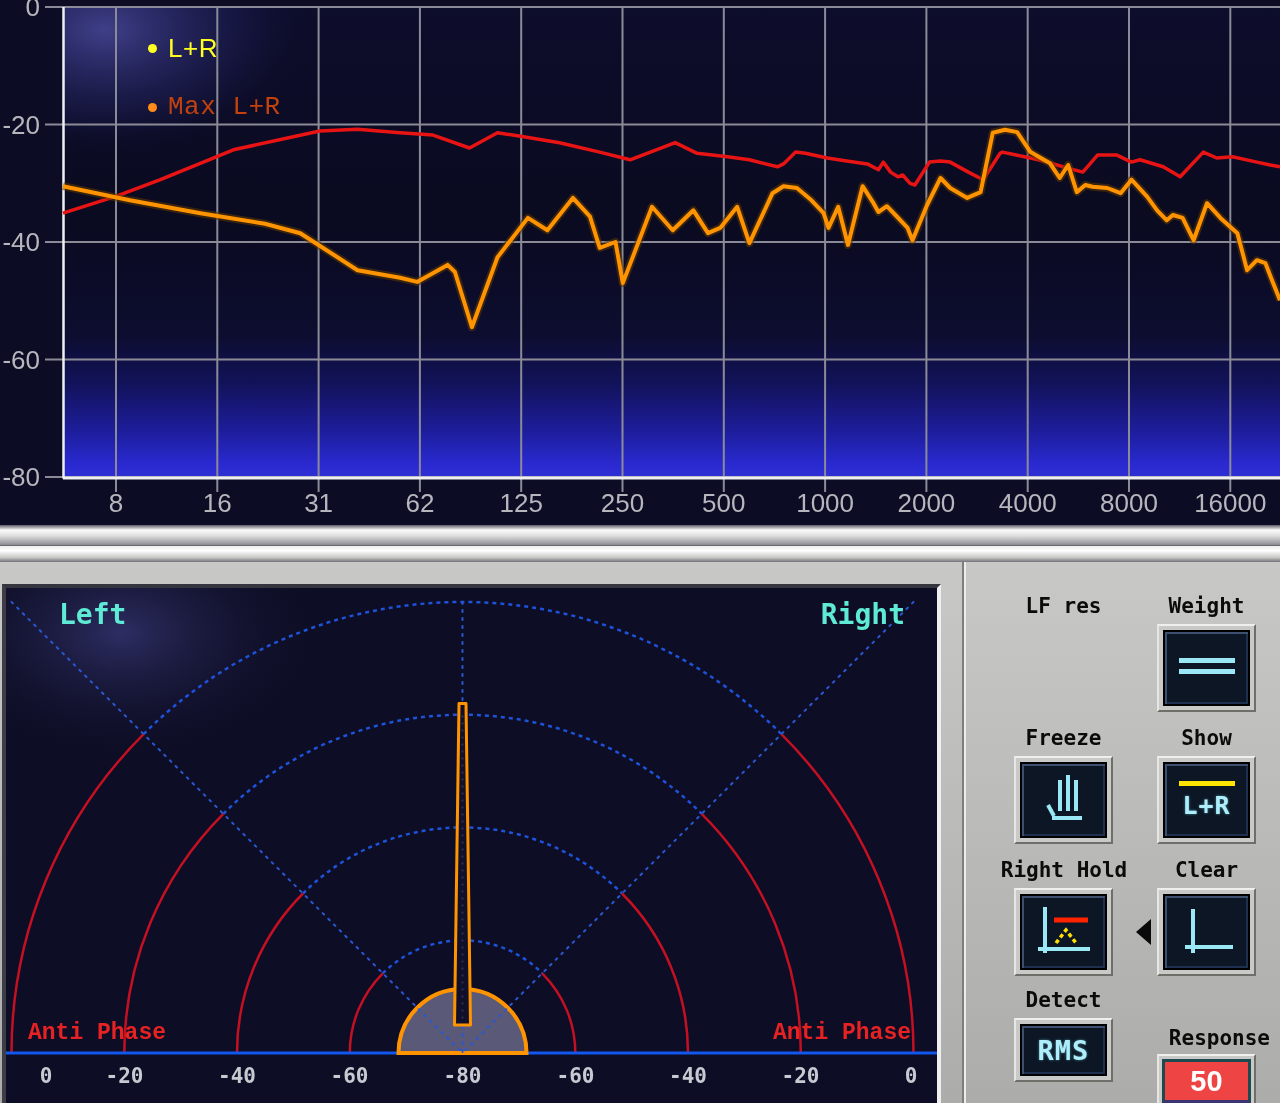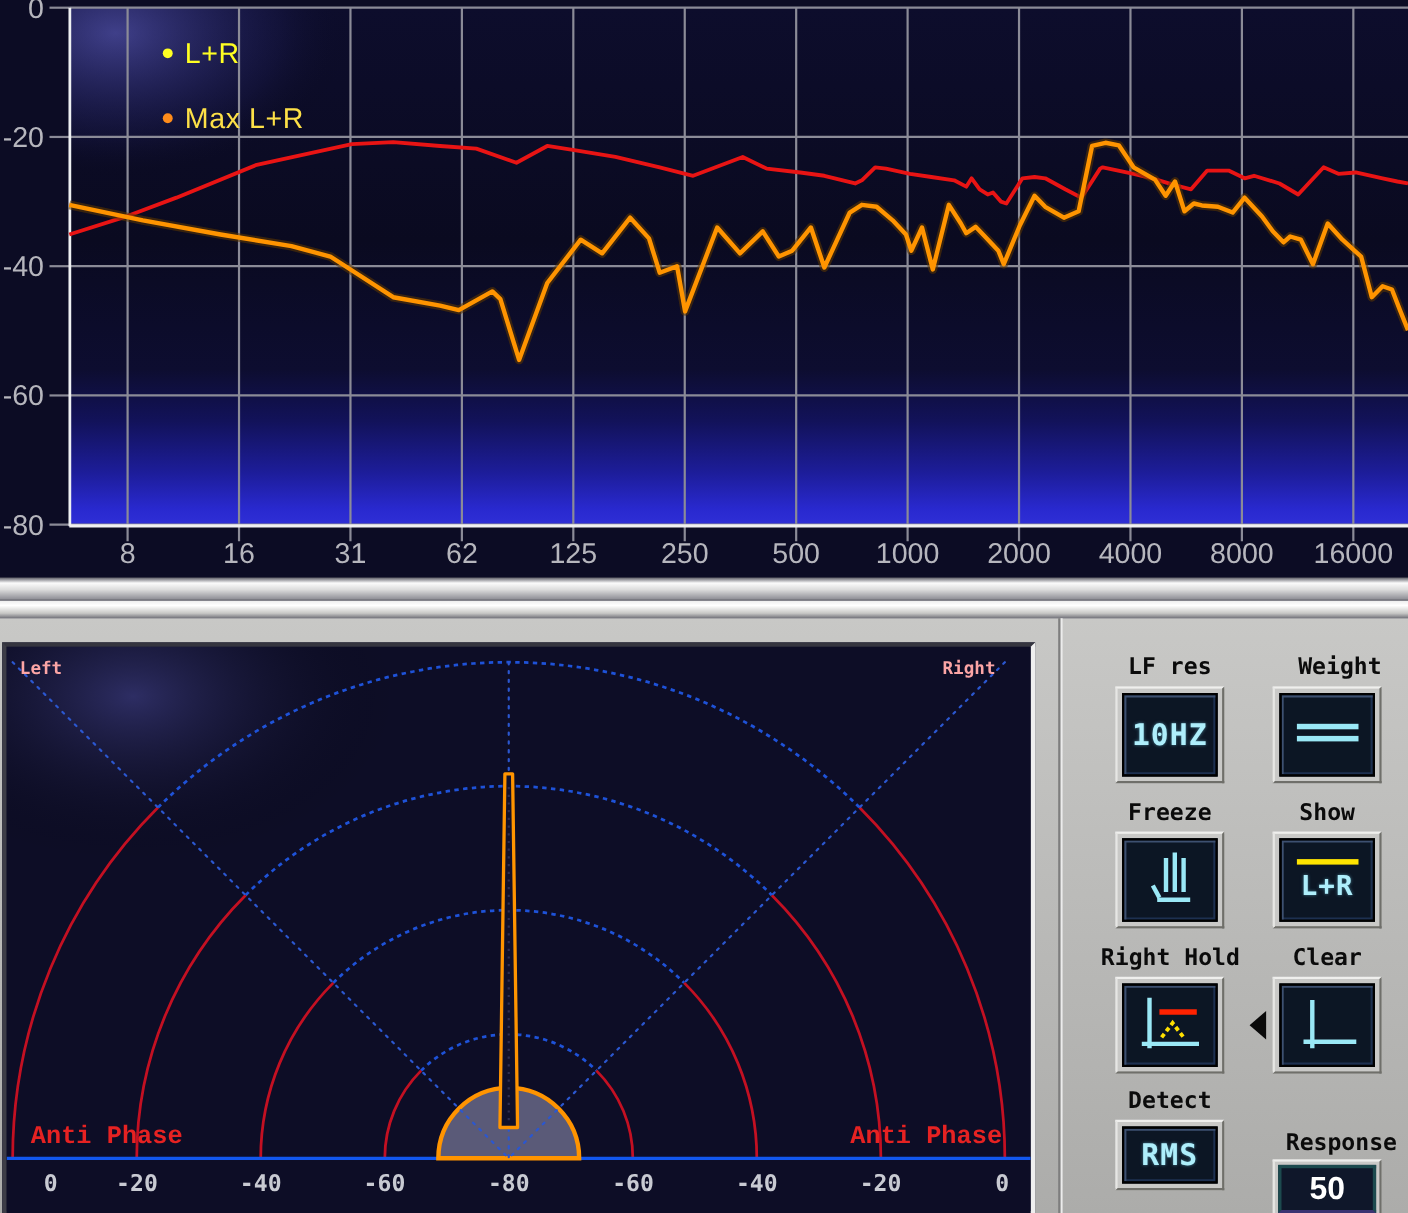--- a/index.html
+++ b/index.html
@@ -21,21 +21,21 @@
 
   
   #lower{position:absolute;left:0;top:562px;width:1280px;height:541px;
          background:linear-gradient(#c8c8c6,#acacaa);}
 
   #phase-frame{position:absolute;left:2px;top:22px;width:931px;height:517px;
                border-top:4px solid #35353f;border-left:4px solid #3d3d47;border-right:4px solid #efefef;
                background:#0d0d26;}
   #phase-display{position:absolute;left:0;top:0;width:931px;height:513px;}
   .ph-label{position:absolute;font-family:"DejaVu Sans Mono",monospace;font-weight:bold;
-            font-size:16px;color:#fca5a5;}
+            font-size:28px;color:#5eead4;margin-left:41px;}
   .ph-anti{position:absolute;font-family:Liberation Mono, monospace;font-weight:bold;
            font-size:23px;color:#e62222;}
 
   
   #controls{position:absolute;left:962px;top:0;width:318px;height:541px;
             border-left:2px solid #7e7e7e;box-shadow:inset 2px 0 0 #ececec;}
   .ctl-label{position:absolute;font-family:"DejaVu Sans Mono",monospace;font-weight:bold;
              font-size:21px;color:#0b0b0b;text-align:center;white-space:nowrap;}
   .pbtn{position:absolute;width:99px;height:88px;background:#c9c9c7;box-sizing:border-box;
         border-top:2px solid #efefed;border-left:2px solid #e6e6e4;
@@ -46,21 +46,21 @@
              display:flex;flex-direction:column;align-items:center;justify-content:center;}
   .lcd{font-family:"DejaVu Sans Mono",monospace;font-weight:bold;color:#aeeefb;
        font-size:27px;letter-spacing:1px;text-shadow:0 0 3px rgba(120,220,245,.55);}
   .show-bar{width:56px;height:5px;background:#ffe400;margin-bottom:5px;}
   #arrow-left{position:absolute;left:172px;top:357px;width:0;height:0;
               border-right:15px solid #0a0a0a;border-top:13px solid transparent;
               border-bottom:13px solid transparent;}
   .resp-outer{position:absolute;left:193px;top:492px;width:99px;height:52px;background:#c9c9c7;
               box-sizing:border-box;border-top:2px solid #efefed;border-left:2px solid #e6e6e4;
               border-right:2px solid #6f6f6a;padding:3px;cursor:text;}
-  .resp-mid{width:100%;height:100%;box-sizing:border-box;background:#0f172a;
+  .resp-mid{width:100%;height:100%;box-sizing:border-box;background:#ef4444;
             border:3px solid #1c4a4e;border-bottom-color:#3b3472;
             display:flex;align-items:center;justify-content:center;}
   .resp-text{font-family:"Liberation Sans",sans-serif;font-weight:bold;font-size:29px;color:#ffffff;}
 </style>
 </head>
 <body>
 
 <div id="app">
 
   <div id="spectrum">
@@ -151,21 +151,21 @@
         <polyline points="63.0,186.2 129.9,200.3 200.5,213.2 265.0,223.8 300.3,233.2 357.5,270.2 400.1,277.8 417.1,281.9 447.6,264.9 454.9,272.0 471.9,327.2 497.5,257.3 527.9,217.9 547.4,230.3 572.9,197.9 590.0,216.7 599.7,247.9 615.5,242.0 622.8,283.1 652.0,206.8 672.7,230.3 693.4,210.3 708.0,233.2 720.2,227.9 737.2,206.8 749.4,243.2 772.5,193.2 783.5,186.2 796.9,188.0 811.5,200.3 823.6,213.2 828.5,227.9 838.2,206.8 848.0,244.9 862.6,186.2 873.5,203.2 878.4,212.0 886.9,206.2 895.4,215.0 907.6,227.9 912.5,240.2 927.1,205.0 940.5,178.0 950.2,188.0 967.2,197.9 980.6,192.1 992.8,132.7 1005.0,129.8 1017.1,132.1 1030.5,152.1 1050.0,163.3 1059.7,178.0 1068.2,165.0 1076.8,192.1 1085.3,185.0 1092.6,186.8 1107.2,188.0 1120.6,193.2 1131.5,179.7 1147.3,196.8 1157.1,210.3 1166.8,220.3 1172.9,215.0 1182.6,217.9 1193.6,240.2 1207.0,203.2 1220.4,217.9 1230.1,226.7 1237.4,233.2 1247.1,270.2 1256.9,260.2 1265.4,263.2 1272.7,281.9 1280.0,300.2" fill="none" stroke="#5e3800" stroke-width="8" stroke-opacity="0.55" stroke-linejoin="round"></polyline>
         <polyline points="63.0,186.2 129.9,200.3 200.5,213.2 265.0,223.8 300.3,233.2 357.5,270.2 400.1,277.8 417.1,281.9 447.6,264.9 454.9,272.0 471.9,327.2 497.5,257.3 527.9,217.9 547.4,230.3 572.9,197.9 590.0,216.7 599.7,247.9 615.5,242.0 622.8,283.1 652.0,206.8 672.7,230.3 693.4,210.3 708.0,233.2 720.2,227.9 737.2,206.8 749.4,243.2 772.5,193.2 783.5,186.2 796.9,188.0 811.5,200.3 823.6,213.2 828.5,227.9 838.2,206.8 848.0,244.9 862.6,186.2 873.5,203.2 878.4,212.0 886.9,206.2 895.4,215.0 907.6,227.9 912.5,240.2 927.1,205.0 940.5,178.0 950.2,188.0 967.2,197.9 980.6,192.1 992.8,132.7 1005.0,129.8 1017.1,132.1 1030.5,152.1 1050.0,163.3 1059.7,178.0 1068.2,165.0 1076.8,192.1 1085.3,185.0 1092.6,186.8 1107.2,188.0 1120.6,193.2 1131.5,179.7 1147.3,196.8 1157.1,210.3 1166.8,220.3 1172.9,215.0 1182.6,217.9 1193.6,240.2 1207.0,203.2 1220.4,217.9 1230.1,226.7 1237.4,233.2 1247.1,270.2 1256.9,260.2 1265.4,263.2 1272.7,281.9 1280.0,300.2" fill="none" stroke="#ff9400" stroke-width="4" stroke-linejoin="round"></polyline>
       </svg>
     <div id="legend">
       <div class="legend-row">
         <span class="legend-dot" id="dot-lr" style="background: rgb(255, 255, 34);"></span>
         <span class="legend-text" id="txt-lr" style="color: rgb(255, 255, 34);">L+R</span>
       </div>
       <div class="legend-row">
         <span class="legend-dot" id="dot-max" style="background: rgb(255, 140, 26);"></span>
-        <span class="legend-text" id="txt-max" style="color: #fde047;">Max L+R</span>
+        <span class="legend-text" id="txt-max" style="color: #c2410c; font-family: Liberation Mono, monospace;">Max L+R</span>
       </div>
     </div>
   </div>
 
   <div id="divider">
     <div class="bar1"></div>
     <div class="bar2"></div>
   </div>
 
   <div id="lower">
@@ -219,27 +219,22 @@
         <div class="ph-label" style="left:12px;top:10px;">Left</div>
         <div class="ph-label" style="right:32px;top:10px;">Right</div>
         <div class="ph-anti" style="left:22px;top:432px;">Anti Phase</div>
         <div class="ph-anti" style="right:26px;top:432px;">Anti Phase</div>
       </div>
     </div>
 
     <div id="controls">
 
       <div class="ctl-label" style="left:50px;top:32px;width:99px;">LF res</div>
-      <div class="pbtn" style="left:50px;top:62px;">
-        <div class="pbtn-face">
-          <span class="lcd">10HZ</span>
-        </div>
-      </div>
-
-      <div class="ctl-label" style="left:193px;top:32px;width:99px;text-align:right;">Weight</div>
+
+      <div class="ctl-label" style="left:193px;top:32px;width:99px;">Weight</div>
       <div class="pbtn" style="left:193px;top:62px;">
         <div class="pbtn-face">
           <span>
             <svg width="58" height="22" viewBox="0 0 58 22">
               <rect x="1" y="3" width="56" height="5" fill="#9ae8f6"></rect>
               <rect x="1" y="14" width="56" height="5" fill="#9ae8f6"></rect>
             </svg>
           </span>
         </div>
       </div>

